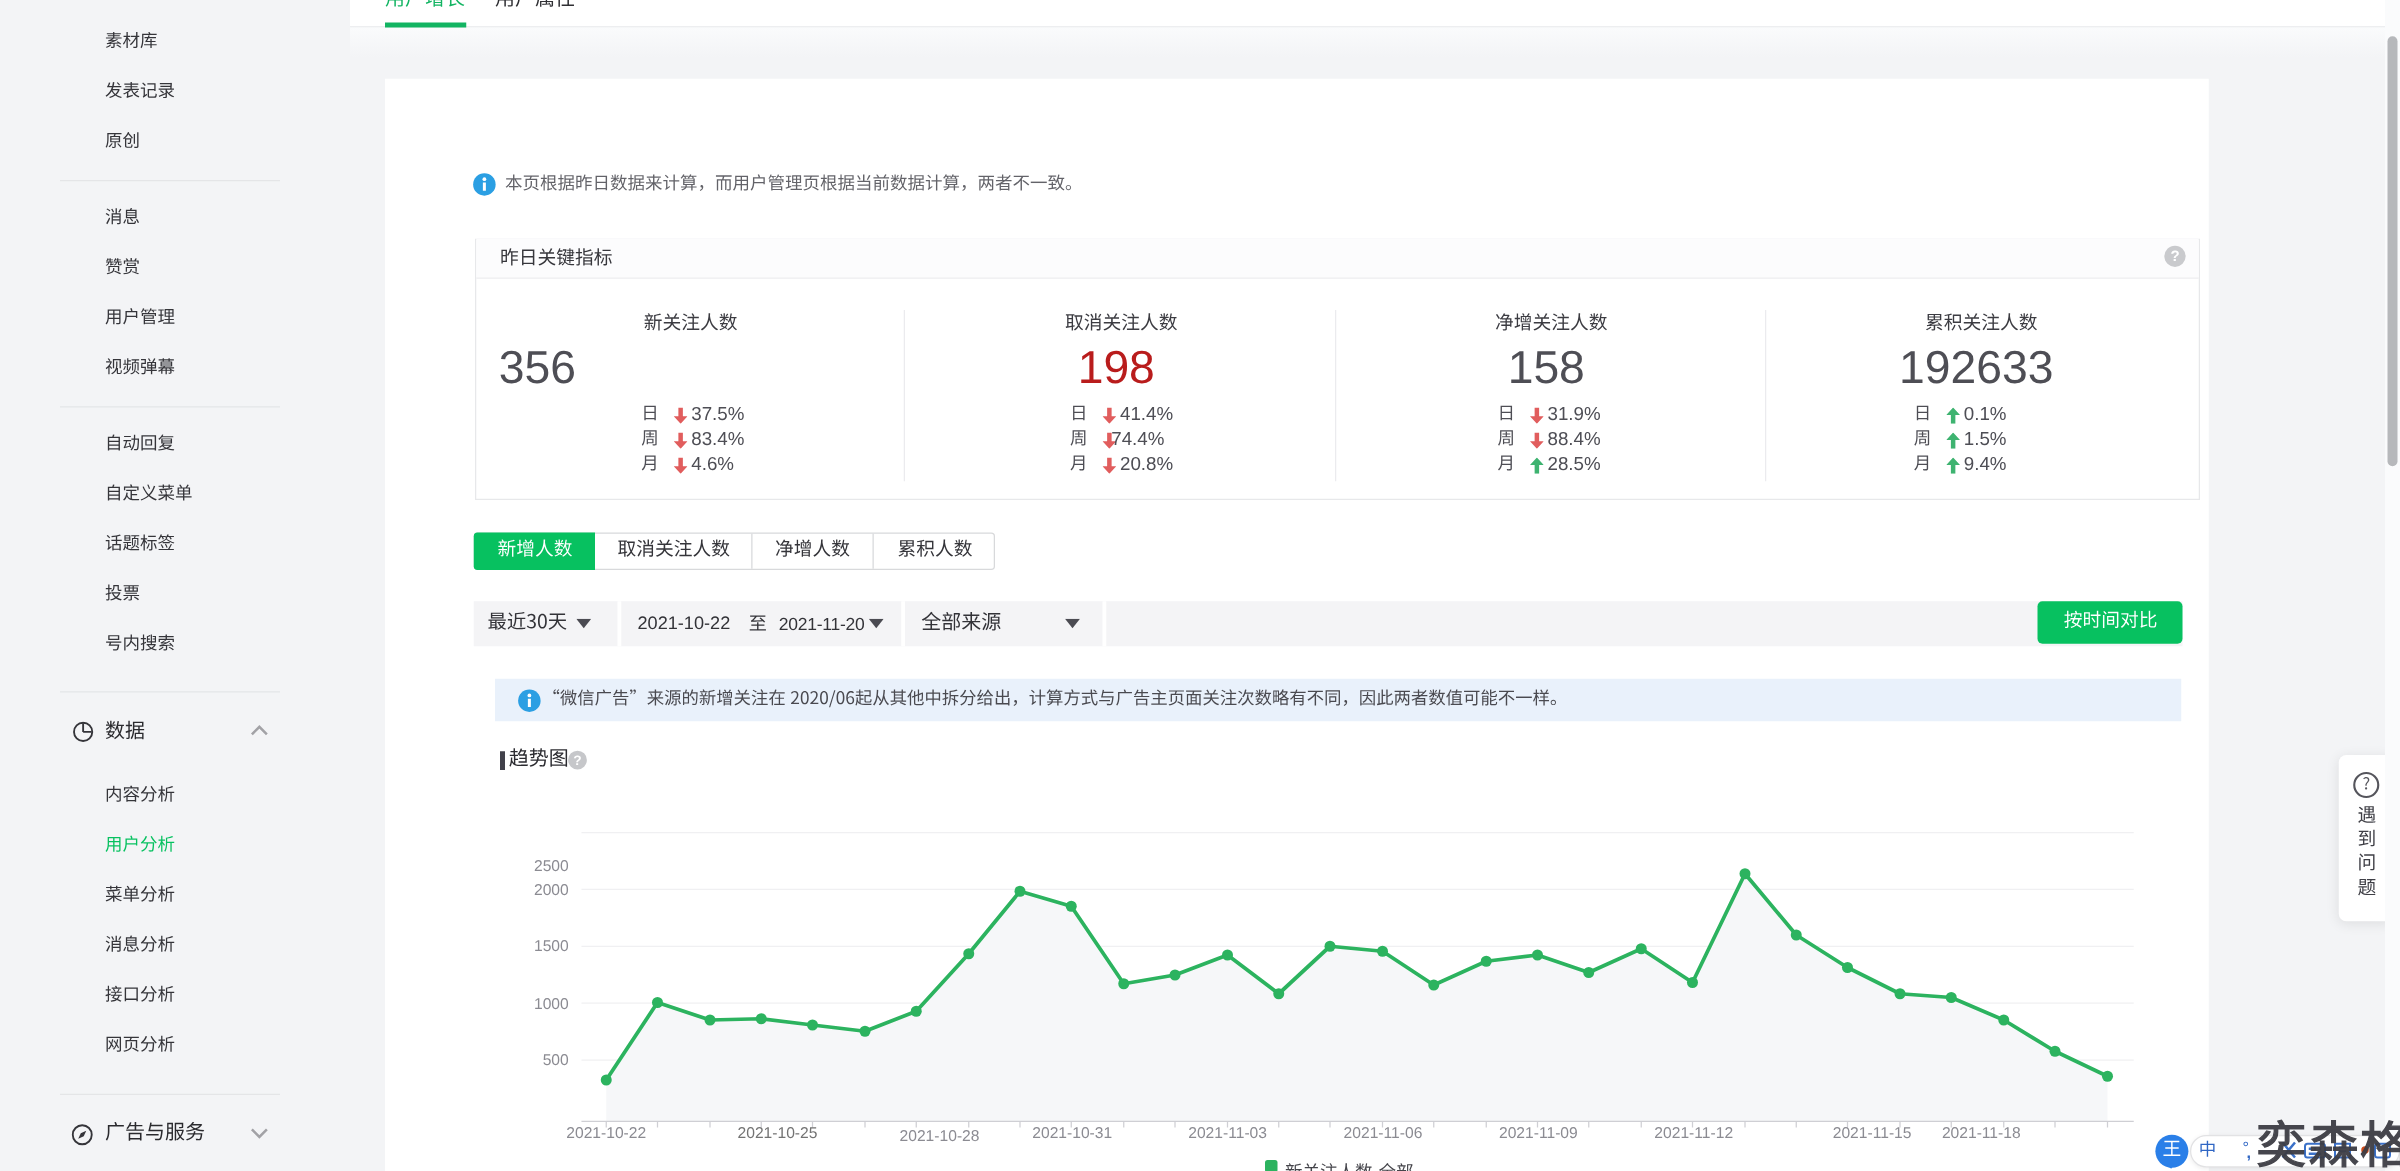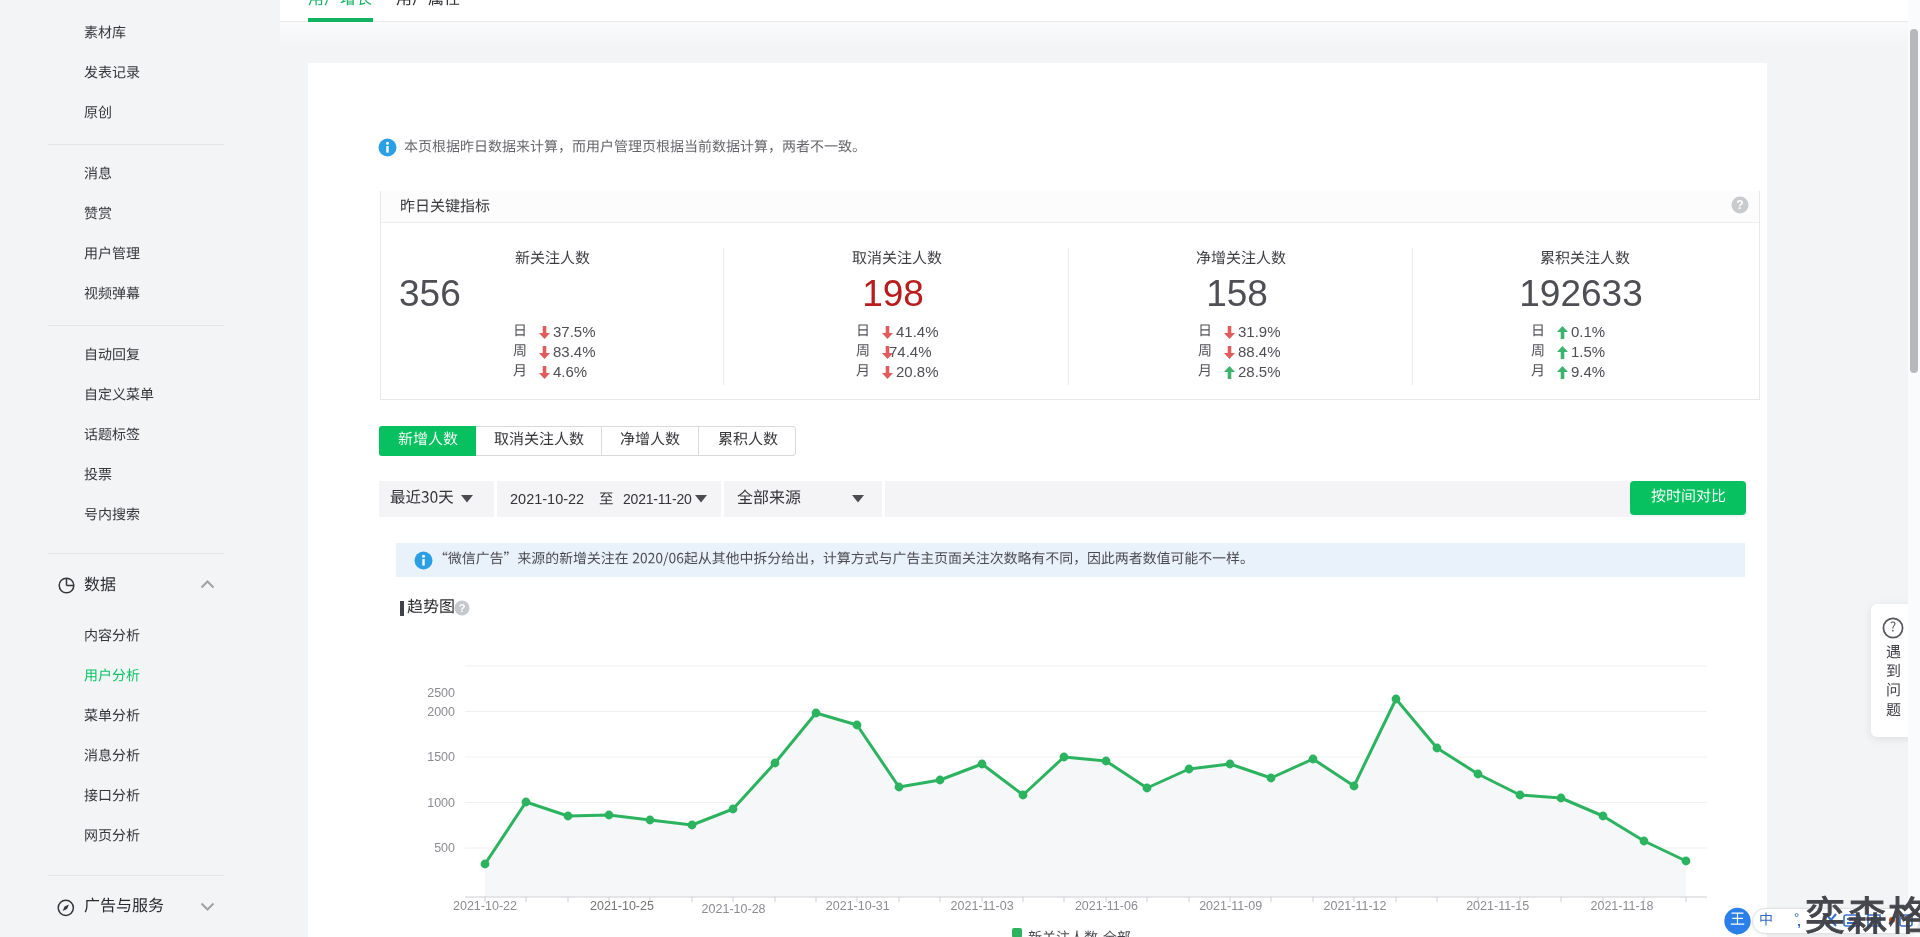--- a/index.html
+++ b/index.html
@@ -791,28 +791,28 @@
     <circle cx="972" cy="98" r="4.4" fill="#2cb35f"></circle>
     <circle cx="1013" cy="124" r="4.4" fill="#2cb35f"></circle>
     <circle cx="1055" cy="145" r="4.4" fill="#2cb35f"></circle>
     <circle cx="1096" cy="148" r="4.4" fill="#2cb35f"></circle>
     <circle cx="1138" cy="166" r="4.4" fill="#2cb35f"></circle>
     <circle cx="1179" cy="191" r="4.4" fill="#2cb35f"></circle>
     <circle cx="1221" cy="211" r="4.4" fill="#2cb35f"></circle>
 </svg>
 <div style="position:absolute;left:435.0px;top:899px;width:100px;height:14px;font-size:12.5px;line-height:normal;font-family:Liberation Sans,sans-serif;color:#8b8b92;text-align:center;line-height:14px">2021-10-22</div>
 <div style="position:absolute;left:590px;top:899px;width:100px;height:14px;font-size:12.5px;line-height:normal;font-family:Liberation Sans,sans-serif;color:#737373;line-height:14px">2021-10-25</div>
-<div style="position:absolute;left:683.6px;top:902px;width:100px;height:14px;font-size:12.5px;line-height:normal;font-family:Liberation Sans,sans-serif;color:#8b8b92;text-align:center;line-height:14px">2021-10-28</div>
+<div style="position:absolute;left:683.6px;top:902px;width:100px;height:14px;font-size:12.5px;line-height:normal;font-family:Liberation Sans,sans-serif;color:#8b8b92;text-align:right;line-height:14px">2021-10-28</div>
 <div style="position:absolute;left:807.8px;top:899px;width:100px;height:14px;font-size:12.5px;line-height:normal;font-family:Liberation Sans,sans-serif;color:#8b8b92;text-align:center;line-height:14px">2021-10-31</div>
 <div style="position:absolute;left:932.1px;top:899px;width:100px;height:14px;font-size:12.5px;line-height:normal;font-family:Liberation Sans,sans-serif;color:#8b8b92;text-align:center;line-height:14px">2021-11-03</div>
 <div style="position:absolute;left:1056.4px;top:899px;width:100px;height:14px;font-size:12.5px;line-height:normal;font-family:Liberation Sans,sans-serif;color:#8b8b92;text-align:center;line-height:14px">2021-11-06</div>
 <div style="position:absolute;left:1180.7px;top:899px;width:100px;height:14px;font-size:12.5px;line-height:normal;font-family:Liberation Sans,sans-serif;color:#8b8b92;text-align:center;line-height:14px">2021-11-09</div>
 <div style="position:absolute;left:1305.0px;top:899px;width:100px;height:14px;font-size:12.5px;line-height:normal;font-family:Liberation Sans,sans-serif;color:#8b8b92;text-align:center;line-height:14px">2021-11-12</div>
 <div style="position:absolute;left:1429.2px;top:899px;width:100px;height:14px;font-size:12.5px;line-height:normal;font-family:Liberation Sans,sans-serif;color:#8b8b92;text-align:right;line-height:14px">2021-11-15</div>
-<div style="position:absolute;left:1553.5px;top:899px;width:100px;height:14px;font-size:12.5px;line-height:normal;font-family:Liberation Sans,sans-serif;color:#8b8b92;text-align:right;line-height:14px">2021-11-18</div>
+<div style="position:absolute;left:1553.5px;top:899px;width:100px;height:14px;font-size:12.5px;line-height:normal;font-family:Liberation Sans,sans-serif;color:#8b8b92;text-align:left;line-height:14px">2021-11-18</div>
 <div style="position:absolute;left:1012px;top:928px;width:10px;height:10px;background:#2cb35f;border-radius:2px"></div>
 <svg style="position:absolute;left:1028.0px;top:930.0px;overflow:visible" width="105" height="19">
     <g fill="#45454b" transform="translate(0,12.32) scale(0.014000,-0.014000)">
       <use href="#g77" x="0"></use>
       <use href="#g74" x="1000"></use>
       <use href="#g78" x="2000"></use>
       <use href="#g79" x="3000"></use>
       <use href="#g39" x="4000"></use>
       <use href="#g134" x="5000"></use>
       <use href="#g92" x="5347"></use>

